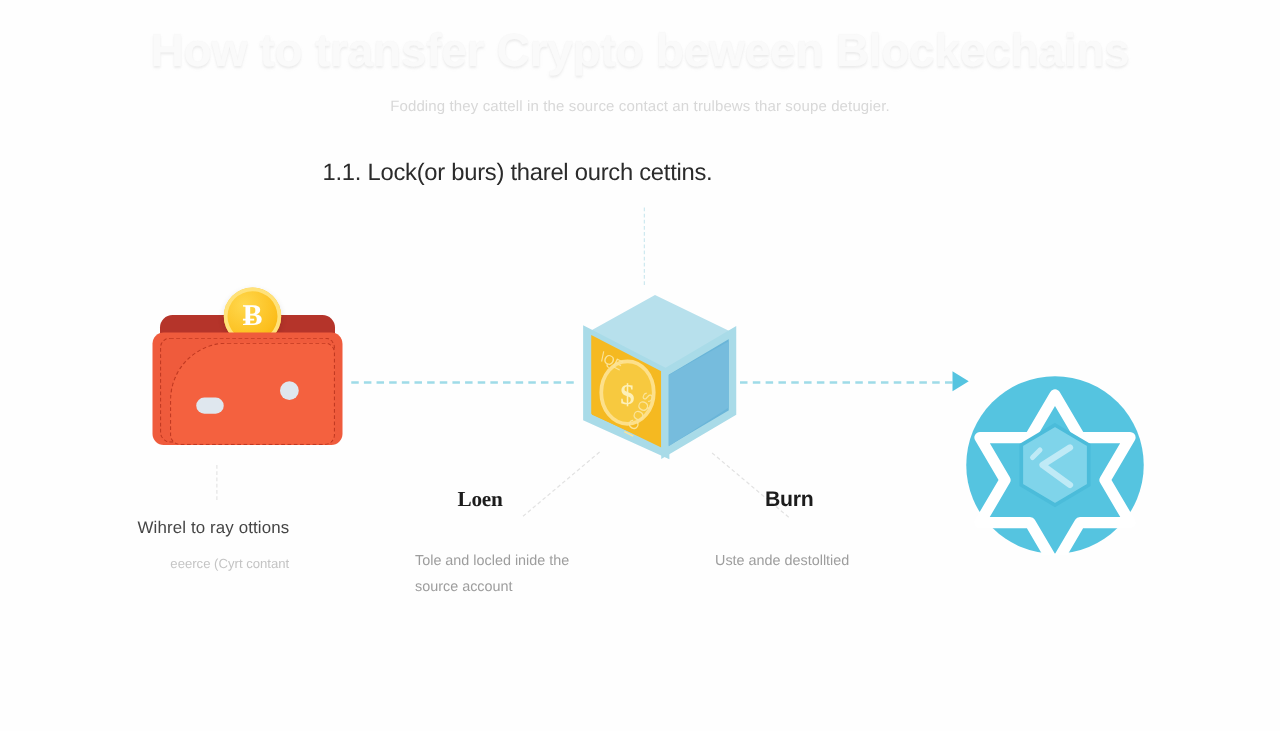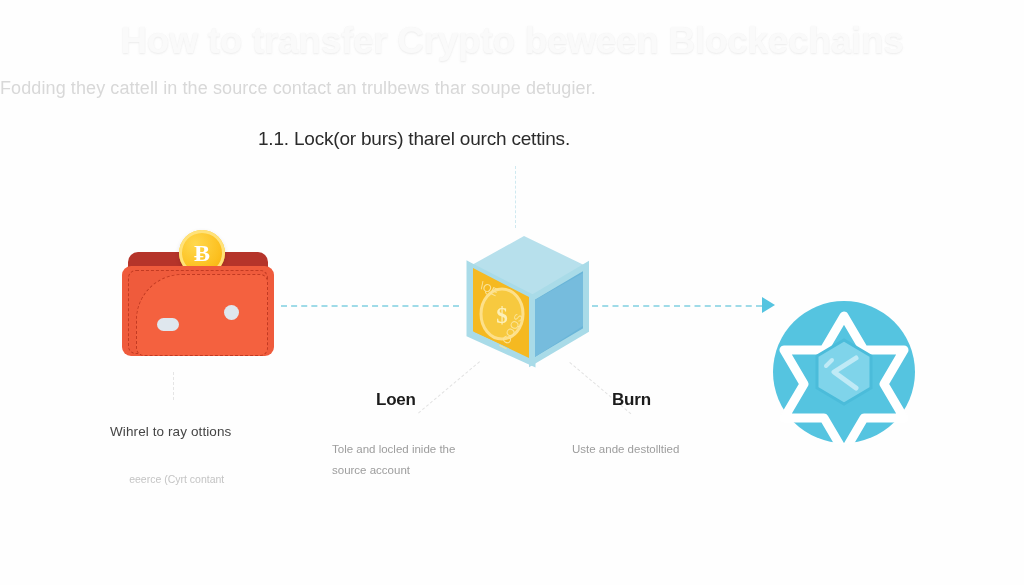--- a/index.html
+++ b/index.html
@@ -39,22 +39,22 @@
       0 0 1px #f2f2f2,
       0 1px 2px rgba(200,200,200,0.35);
     white-space: nowrap;
   }
 
   .subtitle {
     position: absolute;
     top: 78px;
     left: 0;
     width: 1024px;
-    text-align: left;
-    font-size: 18px;
+    text-align: center;
+    font-size: 12px;
     color: #d8d8d8;
     letter-spacing: 0.1px;
     white-space: nowrap;
   }
 
   
   .step-heading {
     position: absolute;
     top: 128px;
     left: 0;
@@ -217,45 +217,45 @@
   
   .cap-block { position: absolute; }
 
   .cap-title-sm {
     font-size: 13.5px;
     color: #454545;
     letter-spacing: 0.1px;
     white-space: nowrap;
   }
   .cap-sub-sm {
-    margin-top: 34px;
+    margin-top: 16px;
     font-size: 10.5px;
     color: #c4c4c4;
     white-space: nowrap;
   }
 
-  .cap-wallet { left: 110px; top: 424px; text-align: center; }
+  .cap-wallet { left: 110px; top: 414px; text-align: right; }
   .cap-wallet .cap-sub-sm { margin-left: 12px; }
 
   .cap-col { width: 230px; }
   .cap-col-title {
     font-size: 17px;
     font-weight: bold;
     color: #1c1c1c;
     letter-spacing: -0.2px;
   }
   .cap-col-body {
     margin-top: 29px;
     font-size: 11.5px;
     line-height: 21px;
     color: #9d9d9d;
   }
   .cap-loen { left: 332px; top: 390px; }
   .cap-burn { left: 572px; top: 390px; }
-  .cap-loen .cap-col-title { margin-left: 44px; }
+  .cap-loen .cap-col-title { margin-left: 34px; font-family: Liberation Serif, serif; }
   .cap-burn .cap-col-title { margin-left: 40px; }
 </style>
 </head>
 <body>
 
 <div id="slide">
 
   <div class="title">How to transfer Crypto beween Blockechains</div>
   <div class="subtitle">Fodding they cattell in the source contact an trulbews thar soupe detugier.</div>
   <div class="step-heading">1.1. Lock(or burs) tharel ourch cettins.</div>

